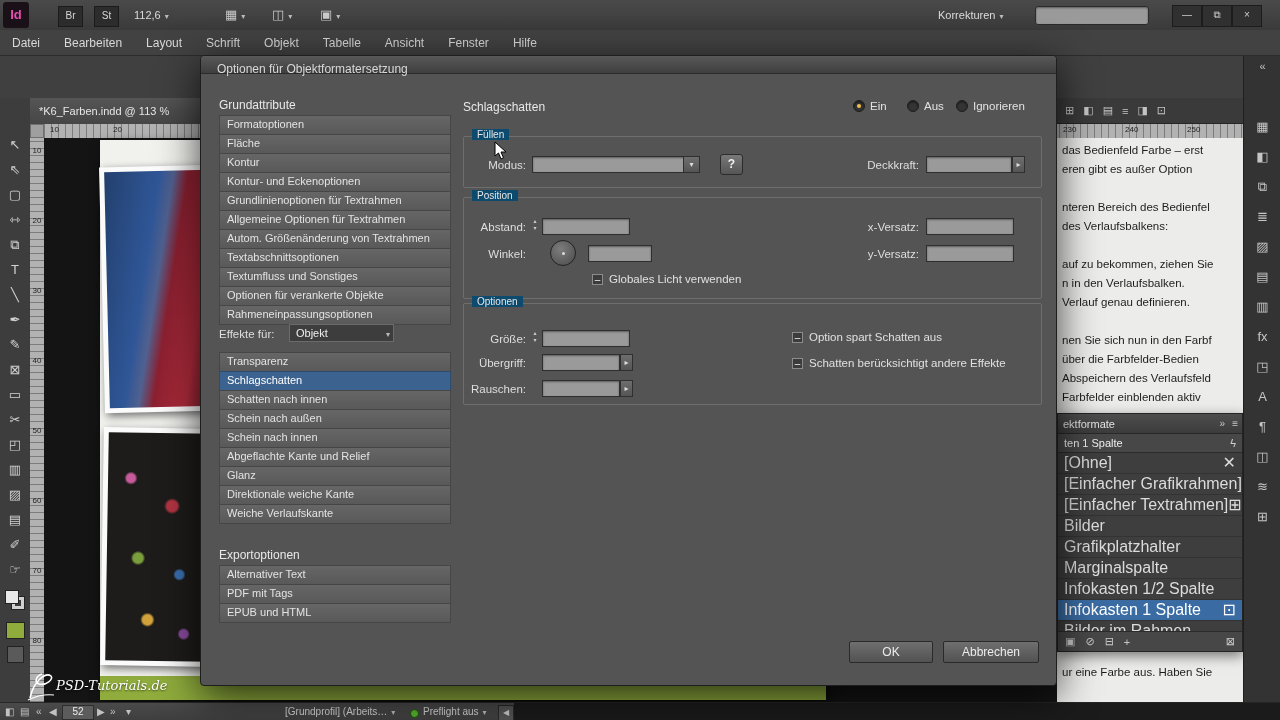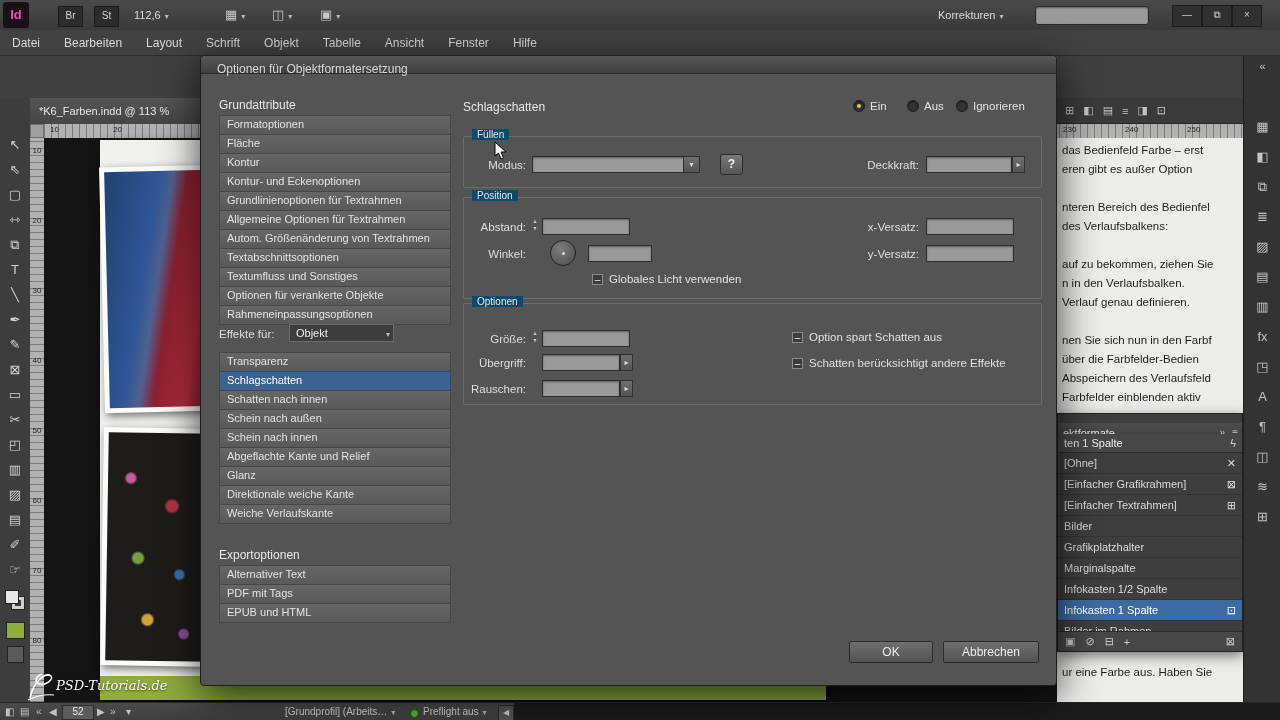--- a/index.html
+++ b/index.html
@@ -85,28 +85,28 @@
 
   
   .rightpage{position:absolute;left:1057px;top:138px;width:186px;height:564px;background:#ececea;}
   .pg-lines{position:absolute;left:5px;top:3px;width:178px;}
   .pg-line{min-height:19px;line-height:19px;font-size:11.5px;color:#1d1d1d;white-space:nowrap;overflow:hidden;}
   .pg-bottom{position:absolute;left:5px;top:528px;font-size:11.5px;color:#1d1d1d;white-space:nowrap;}
 
   
   .ospanel{position:absolute;left:1057px;top:413px;width:186px;height:239px;background:#3e3e3e;
            border:1px solid #242424;box-sizing:border-box;box-shadow:0 4px 12px rgba(0,0,0,.5);}
-  .os-header{position:absolute;left:0;top:9px;width:100%;height:20px;background:linear-gradient(#4d4d4d,#3c3c3c);
+  .os-header{position:absolute;left:0;top:0;width:100%;height:20px;background:linear-gradient(#4d4d4d,#3c3c3c);
              border-bottom:1px solid #282828;color:#e2e2e2;font-size:11px;line-height:20px;padding-left:5px;box-sizing:border-box;}
   .os-header-icons{position:absolute;right:4px;top:0;color:#c9c9c9;font-size:10px;line-height:20px;display:flex;gap:7px;}
   .os-applied{position:absolute;left:0;top:20px;width:100%;height:19px;background:#474747;border-bottom:1px solid #2b2b2b;
               color:#eee;font-size:11px;line-height:19px;padding-left:6px;box-sizing:border-box;}
   .os-applied .ic{position:absolute;right:6px;top:0;color:#ccc;}
   .os-list{position:absolute;left:0;top:39px;width:100%;}
-  .os-row{height:20px;line-height:20px;font-size:11px;color:#dcdcdc;padding:0 6px;border-bottom:1px solid #333;
+  .os-row{height:20px;line-height:20px;font-size:16px;color:#dcdcdc;padding:0 6px;border-bottom:1px solid #333;
           display:flex;justify-content:space-between;background:#3e3e3e;white-space:nowrap;overflow:hidden;}
   .os-row.selected{background:#3a6ca3;color:#fff;}
   .os-footer{position:absolute;left:0;bottom:0;width:100%;height:20px;background:#474747;border-top:1px solid #2b2b2b;
              display:flex;align-items:center;gap:10px;padding:0 7px;box-sizing:border-box;color:#c9c9c9;font-size:11px;}
   .os-footer .last{margin-left:auto;}
 
   
   .strip{position:absolute;left:1243px;top:56px;width:37px;height:646px;background:#333;border-left:1px solid #1f1f1f;}
   .strip-top{position:absolute;left:0;top:4px;width:37px;text-align:center;color:#c4c4c4;font-size:11px;}
   .strip-icons{position:absolute;left:0;top:62px;width:37px;display:flex;flex-direction:column;align-items:center;gap:13px;}

